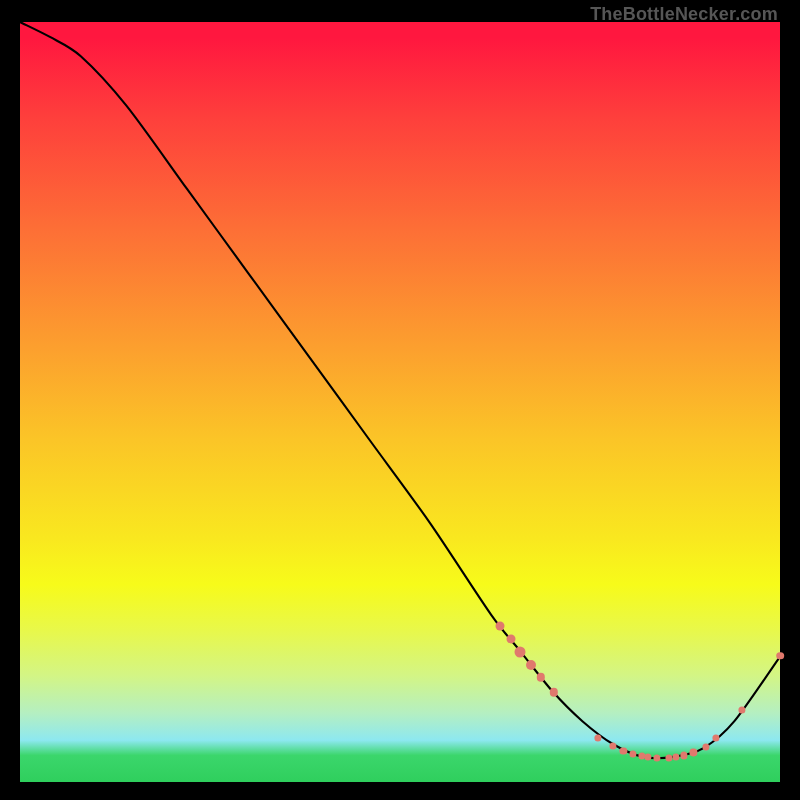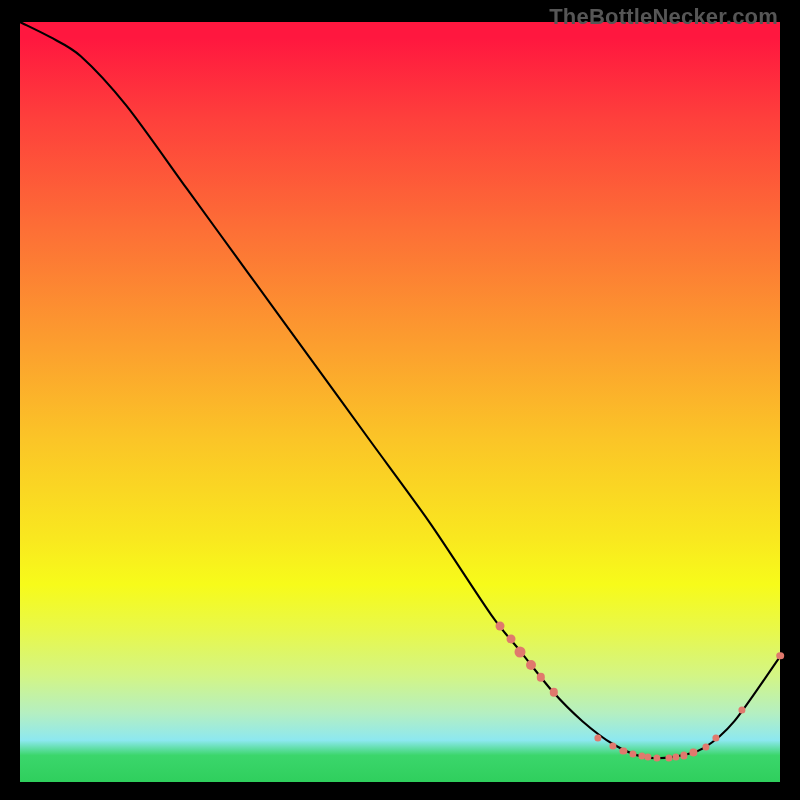--- a/index.html
+++ b/index.html
@@ -37,21 +37,21 @@
       #8de8f0 94.5%,
       #3bd66b 96.5%,
       #2fcf5d 100%
     );
   }
   .attr {
     position: absolute;
     top: 4px;
     right: 22px;
     font-family: Arial, Helvetica, sans-serif;
-    font-size: 22px;
+    font-size: 18px;
     font-weight: bold;
     color: #565656;
     letter-spacing: 0.2px;
   }
   svg.curve {
     position: absolute;
     left: 0;
     top: 0;
     width: 760px;
     height: 760px;

